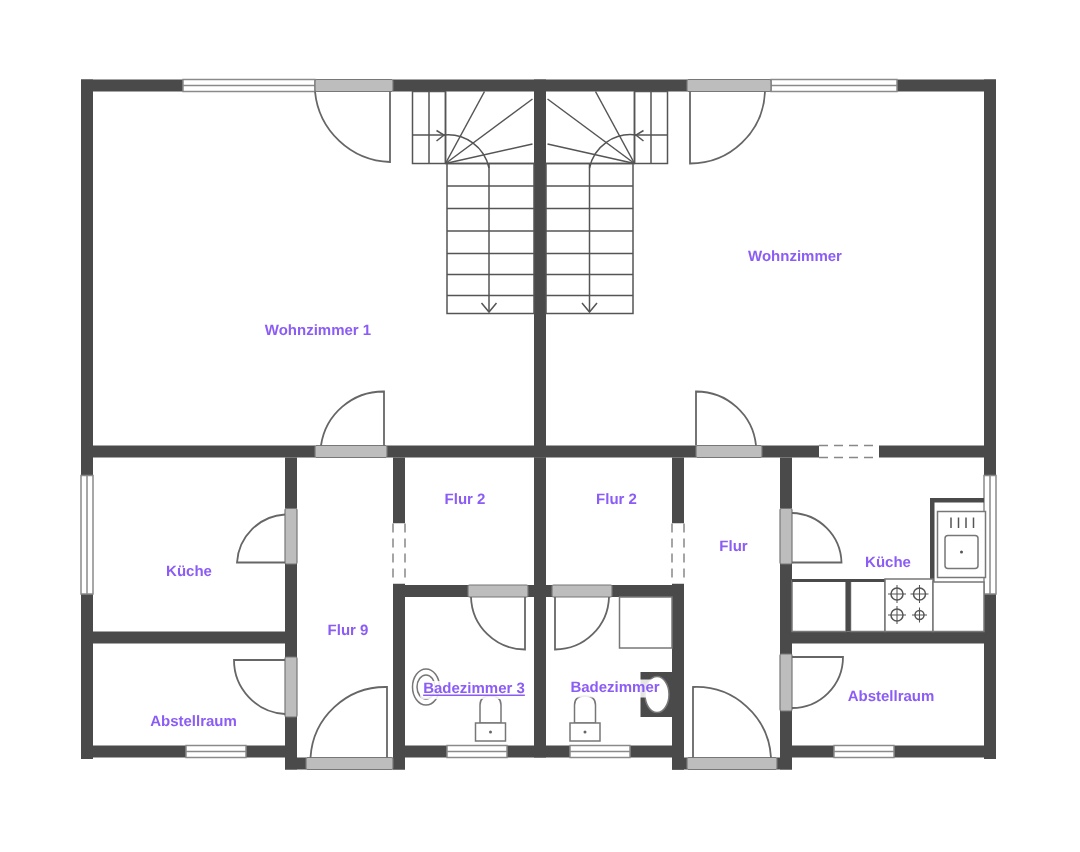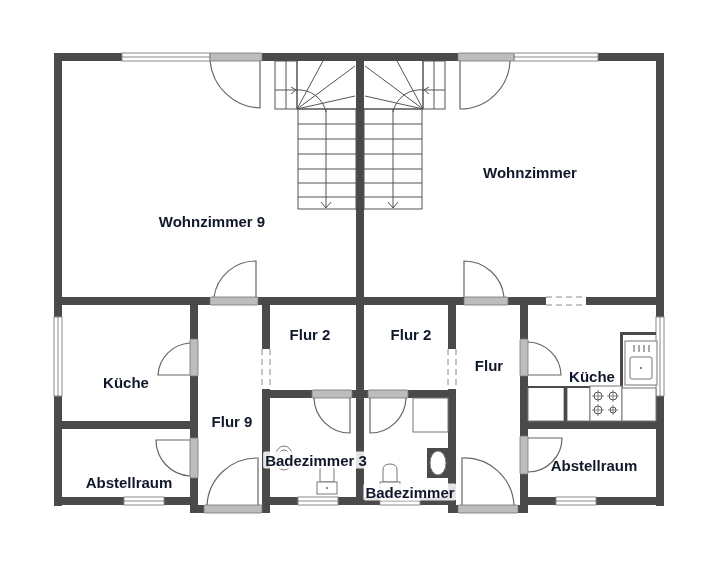--- a/index.html
+++ b/index.html
@@ -5,21 +5,21 @@
   html, body { margin: 0; padding: 0; background: #ffffff; }
   body { width: 720px; height: 568px; overflow: hidden; position: relative; font-family: "Liberation Sans", "DejaVu Sans", sans-serif; }
   #plan { position: absolute; left: 0; top: 0; width: 720px; height: 568px; }
   .wall { fill: #4a4a4a; }
   .door-leaf { fill: #bdbdbd; stroke: #777; stroke-width: 0.8; }
   .door-swing { fill: none; stroke: #666; stroke-width: 1.2; }
   .window { fill: #ffffff; stroke: #8a8a8a; stroke-width: 1; }
   .stair { fill: none; stroke: #555; stroke-width: 1; }
   .fixture { fill: #ffffff; stroke: #777; stroke-width: 1; }
   .fixture-dark { fill: #4a4a4a; }
-  .label { position: absolute; font-size: 15px; font-weight: bold; color: #0f172a; white-space: nowrap; transform: translate(-50%, -50%); line-height: 1; }
+  .label { position: absolute; font-size: 10px; font-weight: bold; color: #8b5cf6; white-space: nowrap; transform: translate(-50%, -50%); line-height: 1; }
   .label.boxed { background: rgba(255,255,255,0.85); padding: 1px 2px; border-radius: 2px; }
 </style>
 </head>
 <body>
 
 <svg id="plan" viewBox="0 0 720 568" xmlns="http://www.w3.org/2000/svg">
 
   <g>
 
     <rect class="wall" x="54" y="53" width="68" height="8"></rect>
@@ -298,24 +298,24 @@
       <circle cx="613" cy="396" r="4" fill="none" stroke="#555"></circle>
       <circle cx="598" cy="410" r="4" fill="none" stroke="#555"></circle>
       <circle cx="613" cy="410" r="3" fill="none" stroke="#555"></circle>
       <path d="M592 396 h12 M598 390 v12 M607 396 h12 M613 390 v12 M592 410 h12 M598 404 v12 M608 410 h10 M613 405 v10" stroke="#555" stroke-width="0.7"></path>
     </g>
     <rect class="fixture" x="622" y="388" width="34" height="33"></rect>
   </g>
 
 </svg>
 
-<div class="label" style="left:212px; top:221px;">Wohnzimmer 9</div>
+<div class="label" style="left:212px; top:221px;">Wohnzimmer 1</div>
 <div class="label" style="left:530px; top:172px;">Wohnzimmer</div>
 <div class="label" style="left:126px; top:382px;">Küche</div>
 <div class="label" style="left:129px; top:482px;">Abstellraum</div>
 <div class="label" style="left:232px; top:421px;">Flur 9</div>
 <div class="label" style="left:310px; top:334px;">Flur 2</div>
 <div class="label" style="left:411px; top:334px;">Flur 2</div>
-<div class="label boxed" style="left:316px; top:460px;">Badezimmer 3</div>
-<div class="label boxed" style="left:410px; top:459px;margin-top:33px;">Badezimmer</div>
+<div class="label boxed" style="left:316px; top:460px;text-decoration:underline;">Badezimmer 3</div>
+<div class="label boxed" style="left:410px; top:459px;">Badezimmer</div>
 <div class="label" style="left:489px; top:365px;">Flur</div>
 <div class="label" style="left:592px; top:376px;">Küche</div>
 <div class="label" style="left:594px; top:465px;">Abstellraum</div>
 
 </body></html>

